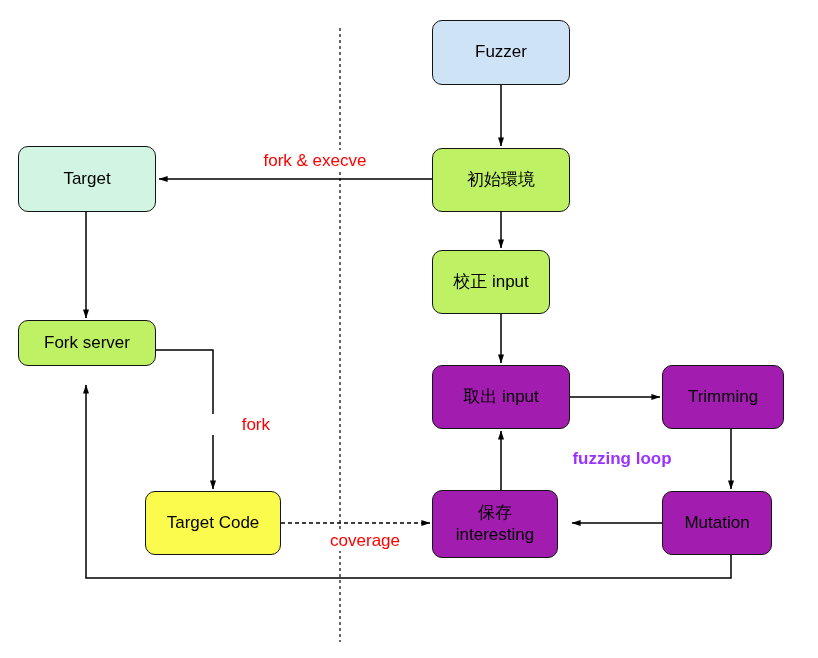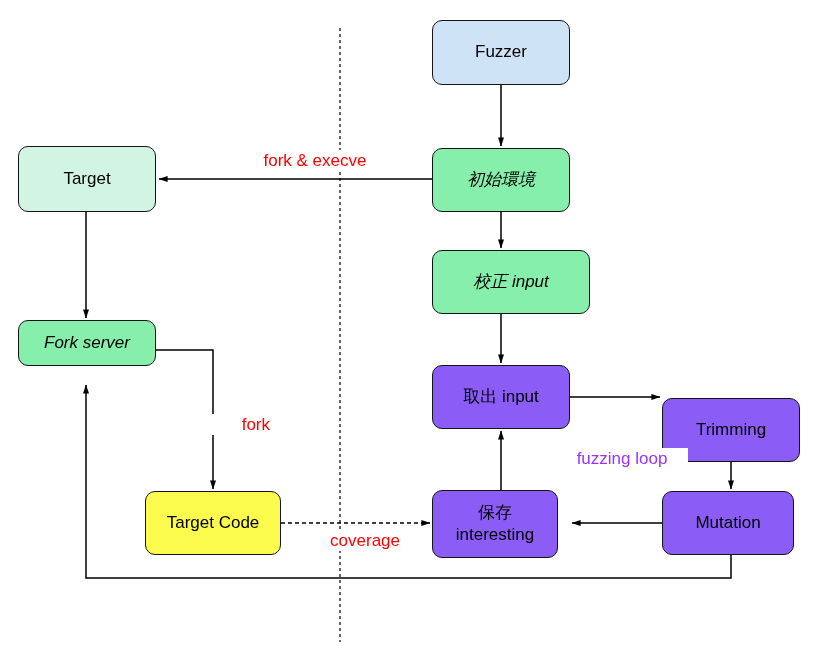--- a/index.html
+++ b/index.html
@@ -32,33 +32,33 @@
     flex-direction: column;
     align-items: center;
     justify-content: center;
     font-size: 17px;
     color: #000000;
     text-align: center;
     line-height: 1.3;
   }
   .fill-blue   { background: #cfe3f7; }
   .fill-green  { background: #d2f5e3; }
-  .fill-paleyellow { background: #86efac; font-style: italic; }
-  .fill-peach  { background: #8b5cf6; }
+  .fill-paleyellow { background: #bef264; }
+  .fill-peach  { background: #a21caf; }
   .fill-yellow { background: #fbfb4e; }
   .edge-label {
     position: absolute;
     font-size: 17px;
     text-align: center;
     background: #ffffff;
     line-height: 1.25;
     white-space: nowrap;
   }
   .edge-label.red    { color: #ff0000; }
-  .edge-label.purple { color: #9933ff; }
+  .edge-label.purple { color: #9933ff; font-weight: bold; }
 </style>
 </head>
 <body>
 
 <div class="canvas">
 
   <svg class="wires" viewBox="0 0 818 658">
     <defs>
       <marker id="arrow" markerWidth="10" markerHeight="8" refX="8.6" refY="3" orient="auto" markerUnits="userSpaceOnUse">
         <path d="M0,0 L9,3 L0,6 Z" fill="#000000" stroke="none" style="stroke:none;fill:#000000;"></path>
@@ -86,46 +86,46 @@
   </div>
 
   <div class="node fill-green" style="left:18px; top:146px; width:138px; height:66px;">
     <span>Target</span>
   </div>
 
   <div class="node fill-paleyellow" style="left:432px; top:148px; width:138px; height:64px;">
     <span>初始環境</span>
   </div>
 
-  <div class="node fill-paleyellow" style="left:432px; top:250px; width:158px; height:64px;">
+  <div class="node fill-paleyellow" style="left:432px; top:250px; width:118px; height:64px;">
     <span>校正 input</span>
   </div>
 
   <div class="node fill-paleyellow" style="left:18px; top:320px; width:138px; height:46px;">
     <span>Fork server</span>
   </div>
 
   <div class="node fill-peach" style="left:432px; top:365px; width:138px; height:64px;">
     <span>取出 input</span>
   </div>
 
-  <div class="node fill-peach" style="left:662px; top:365px; width:138px; height:64px;margin-top:33px;">
+  <div class="node fill-peach" style="left:662px; top:365px; width:122px; height:64px;">
     <span>Trimming</span>
   </div>
 
   <div class="node fill-yellow" style="left:145px; top:491px; width:136px; height:64px;">
     <span>Target Code</span>
   </div>
 
   <div class="node fill-peach" style="left:432px; top:490px; width:126px; height:68px;">
     <span>保存</span>
     <span>interesting</span>
   </div>
 
-  <div class="node fill-peach" style="left:662px; top:491px; width:132px; height:64px;">
+  <div class="node fill-peach" style="left:662px; top:491px; width:110px; height:64px;">
     <span>Mutation</span>
   </div>
 
   <div class="edge-label red" style="left:240px; top:150px; width:150px;">fork &amp; execve</div>
 
   <div class="edge-label red" style="left:210px; top:414px; width:60px;text-align:right;">fork</div>
 
   <div class="edge-label red" style="left:296px; top:530px; width:104px;text-align:right;">coverage</div>
 
   <div class="edge-label purple" style="left:556px; top:448px; width:132px;">fuzzing loop</div>

